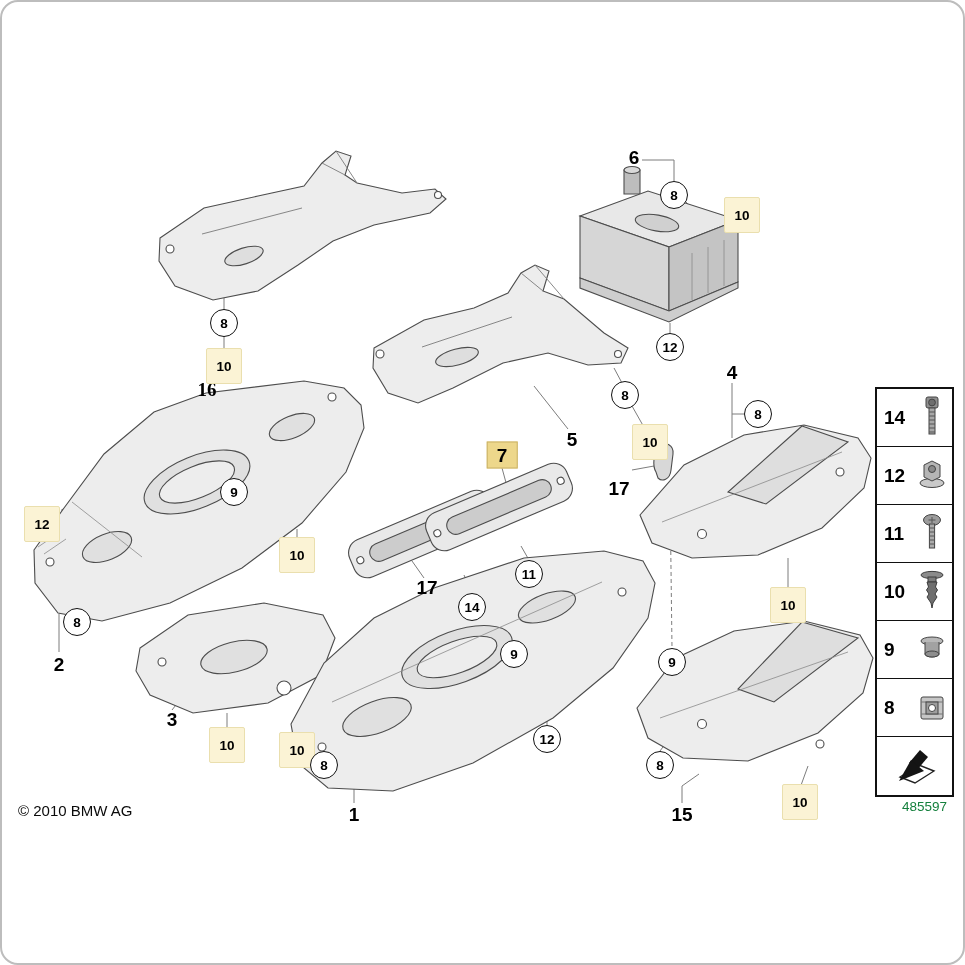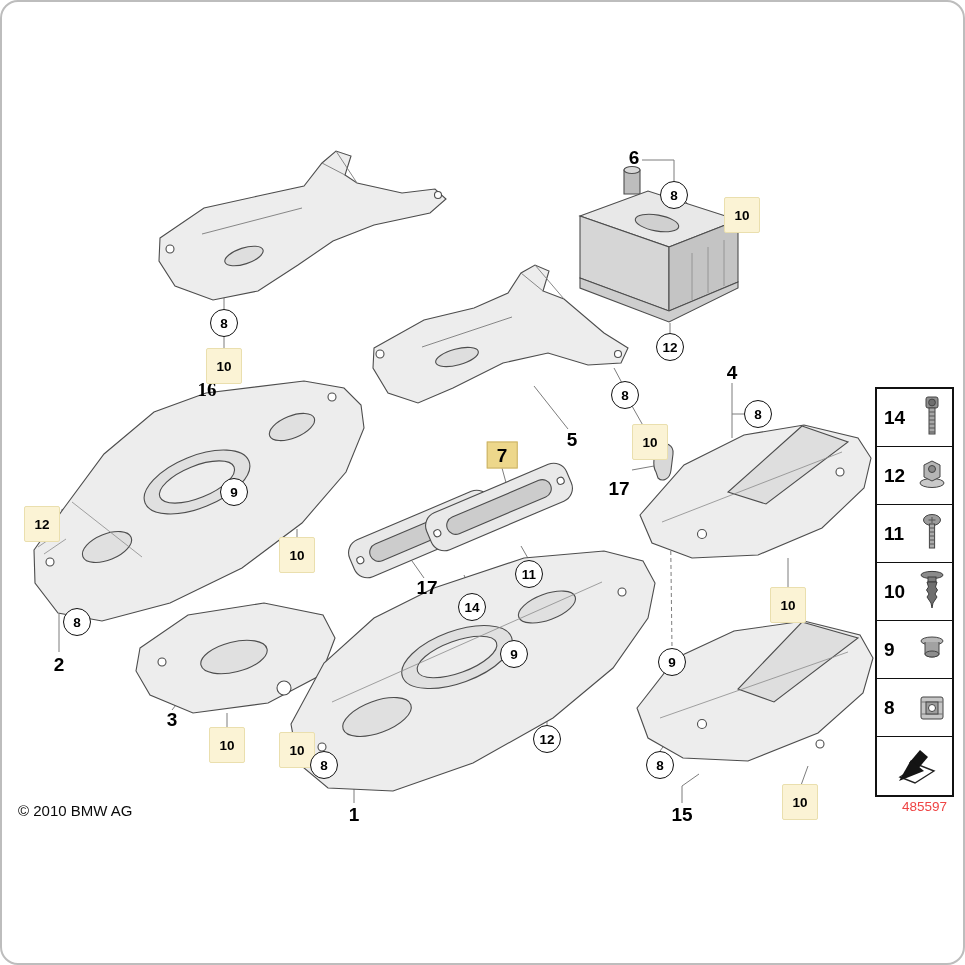--- a/index.html
+++ b/index.html
@@ -40,21 +40,21 @@
   .legend-row {
     height:58px; display:flex; align-items:center; justify-content:space-between;
     padding:0 5px 0 7px; border-bottom:1.5px solid #111; cursor:pointer;
   }
   .legend-row:last-child { border-bottom:none; }
   .legend-row.arrow-row { justify-content:center; cursor:default; }
   .legend-num { font-weight:bold; font-size:19px; color:#000; }
   .legend-icon { display:flex; align-items:center; justify-content:center; }
 
   .copyright { position:absolute; left:16px; top:800px; font-size:15px; color:#0a0a0a; z-index:6; }
-  .diagram-number { position:absolute; right:16px; top:797px; font-size:13.5px; color:#ef4444; z-index:6; }
+  .diagram-number { position:absolute; right:16px; top:797px; font-size:13.5px; color:#15803d; z-index:6; }
 </style>
 </head>
 <body>
 
 <div class="stage">
 
   <svg id="artwork" width="965" height="965" viewBox="0 0 965 965">
 
     <g stroke="#7d7d7d" stroke-width="1" fill="none">
       <path d="M222,289 L222,375"></path>

